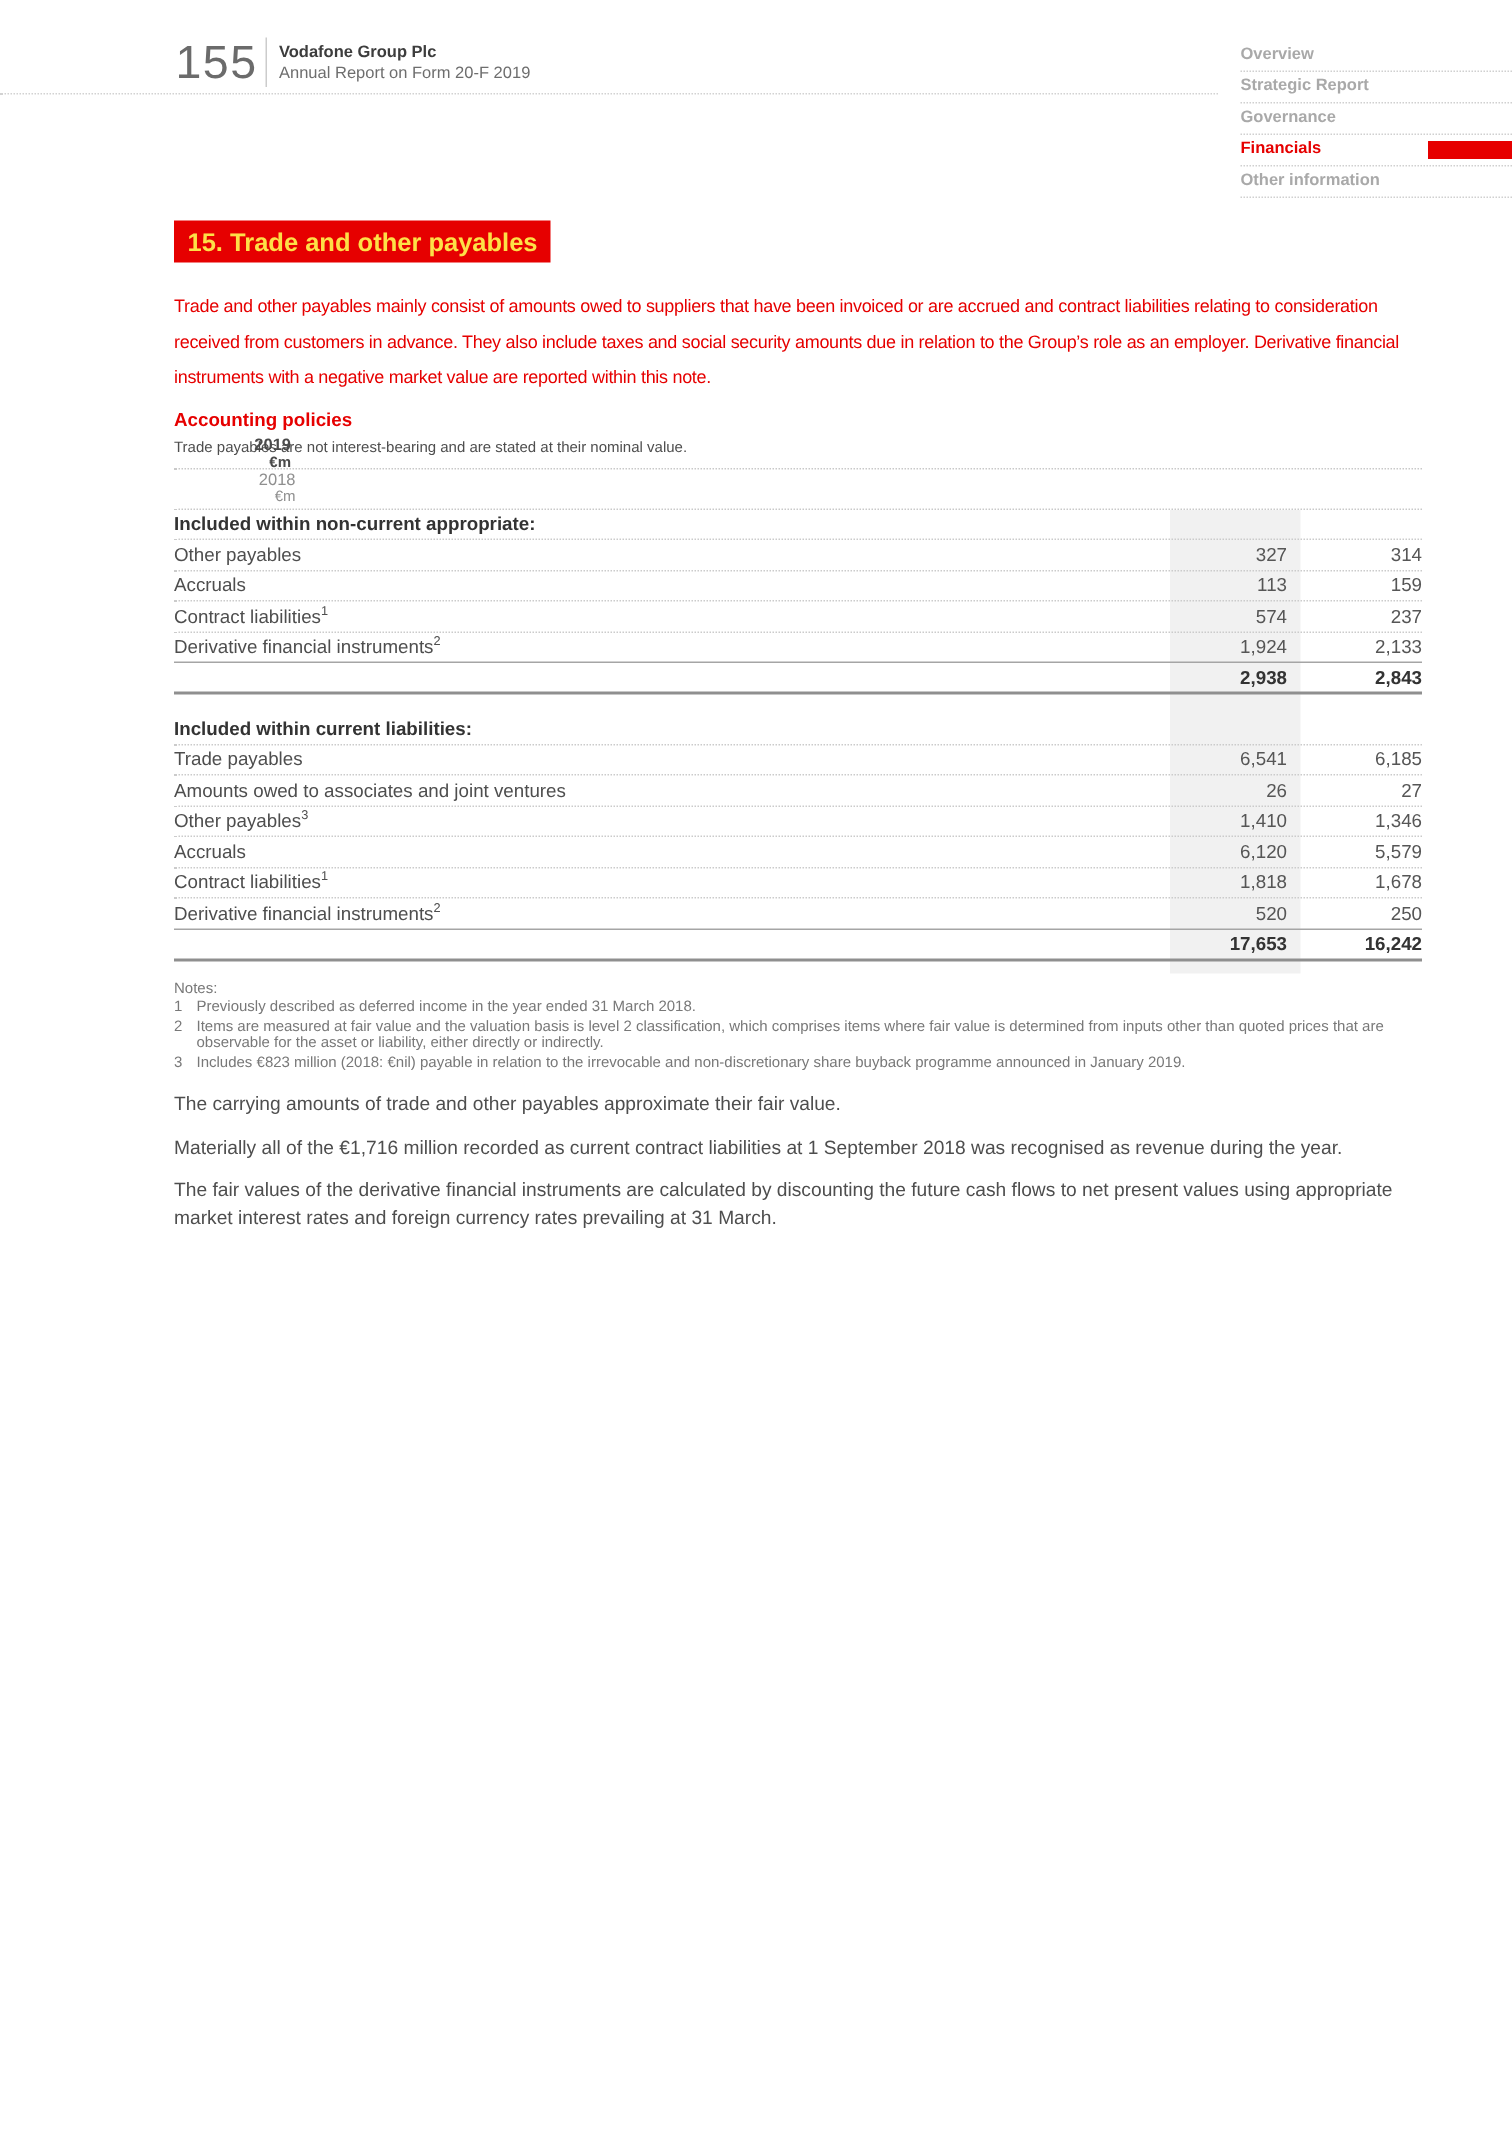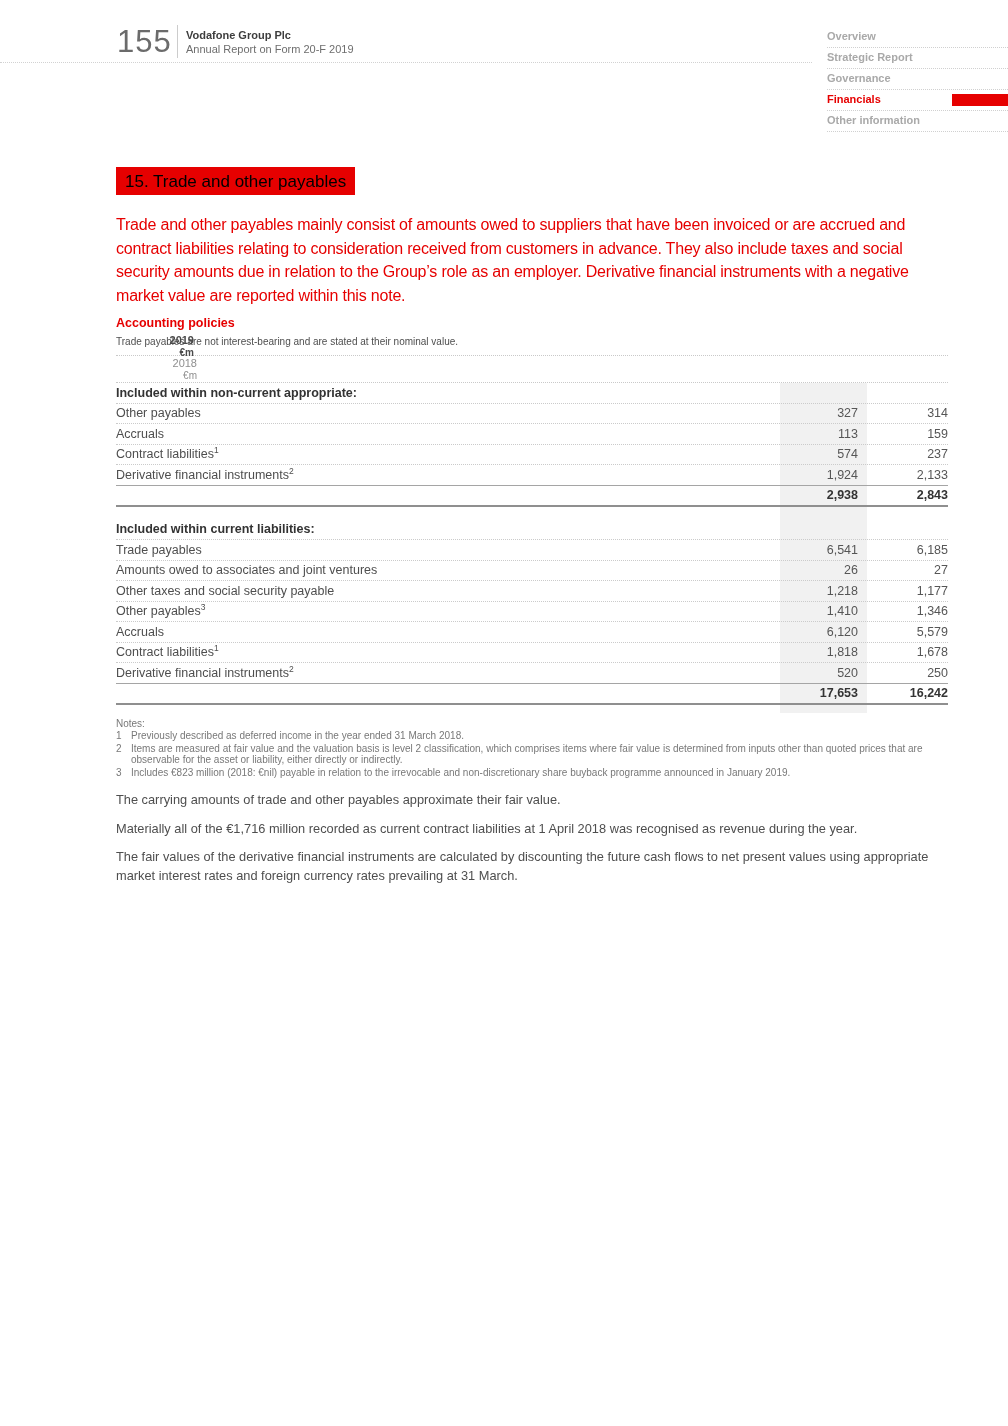--- a/index.html
+++ b/index.html
@@ -20,23 +20,23 @@
   .nav-item{position:relative;padding:3px 0 4px;border-bottom:1px dotted #d0d0d0;
             font-size:11px;line-height:13px;font-weight:bold;color:#a9a9a9;cursor:pointer;}
   .nav-item.active{color:#e60000;}
   .nav-active-bar{display:none;}
   .nav-item.active .nav-active-bar{display:block;position:absolute;right:0;top:4px;
             width:56px;height:12px;background:#e60000;}
 
   
   .content{position:absolute;left:116px;top:147px;width:832px;}
 
-  .note-banner{display:inline-block;background:#e60000;color:#000000;font-weight:normal;
-               font-size:17px;line-height:17px;padding:6px 9px 5px;margin-top:20px;}
-  .intro{margin:18px 0 0;color:#e60000;font-size:16px;line-height:23.5px;letter-spacing:-0.2px;}
+  .note-banner{display:inline-block;background:#e60000;color:#fde047;font-weight:bold;
+               font-size:17px;line-height:17px;padding:6px 9px 5px;}
+  .intro{margin:18px 0 0;color:#e60000;font-size:12px;line-height:23.5px;letter-spacing:-0.2px;}
   .acc-head{margin:9px 0 0;font-size:12.5px;line-height:15px;font-weight:bold;color:#e60000;}
   .acc-text{margin:3px 0 0;font-size:10px;line-height:15px;color:#4e4e4e;}
 
   
   .table-wrap{position:relative;margin-top:6px;padding-bottom:8px;}
   .col-shade{position:absolute;left:664px;top:28px;bottom:0;width:87px;background:#f1f1f1;z-index:0;}
   .thead,.tbody{position:relative;z-index:1;}
   .thead{display:flex;justify-content:flex-end;border-top:1px dotted #c9c9c9;
          border-bottom:1px dotted #c9c9c9;padding:2px 0 1px;font-size:11px;line-height:11.5px;
          box-sizing:border-box;height:28px;flex-direction:column;}
@@ -155,25 +155,20 @@
               <div class="tlabel"><span>Trade payables</span><sup class="sup"></sup></div>
               <div class="tcell c19">6,541</div>
               <div class="tcell c18">6,185</div>
             </div>
             <div class="trow">
               <div class="tlabel"><span>Amounts owed to associates and joint ventures</span><sup class="sup"></sup></div>
               <div class="tcell c19">26</div>
               <div class="tcell c18">27</div>
             </div>
             <div class="trow">
-              <div class="tlabel"><span>Other taxes and social security payable</span><sup class="sup"></sup></div>
-              <div class="tcell c19">1,218</div>
-              <div class="tcell c18">1,177</div>
-            </div>
-            <div class="trow">
               <div class="tlabel"><span>Other payables</span><sup class="sup">3</sup></div>
               <div class="tcell c19">1,410</div>
               <div class="tcell c18">1,346</div>
             </div>
             <div class="trow">
               <div class="tlabel"><span>Accruals</span><sup class="sup"></sup></div>
               <div class="tcell c19">6,120</div>
               <div class="tcell c18">5,579</div>
             </div>
             <div class="trow">
@@ -210,18 +205,18 @@
           <div class="note-row">
             <div class="note-num">3</div>
             <div class="note-text">Includes €823 million (2018: €nil) payable in relation to the irrevocable and non-discretionary share buyback programme announced in January 2019.</div>
           </div>
         </div>
     </div>
 
     
     <div class="body-paras">
         <p class="body-para">The carrying amounts of trade and other payables approximate their fair value.</p>
-        <p class="body-para">Materially all of the €1,716 million recorded as current contract liabilities at 1 April 2018 was recognised as revenue during the year.</p>
+        <p class="body-para">Materially all of the €1,716 million recorded as current contract liabilities at 1 September 2018 was recognised as revenue during the year.</p>
         <p class="body-para">The fair values of the derivative financial instruments are calculated by discounting the future cash flows to net present values using appropriate market interest rates and foreign currency rates prevailing at 31 March.</p>
       </div>
 
   </div>
 </div>
 
 </body></html>

